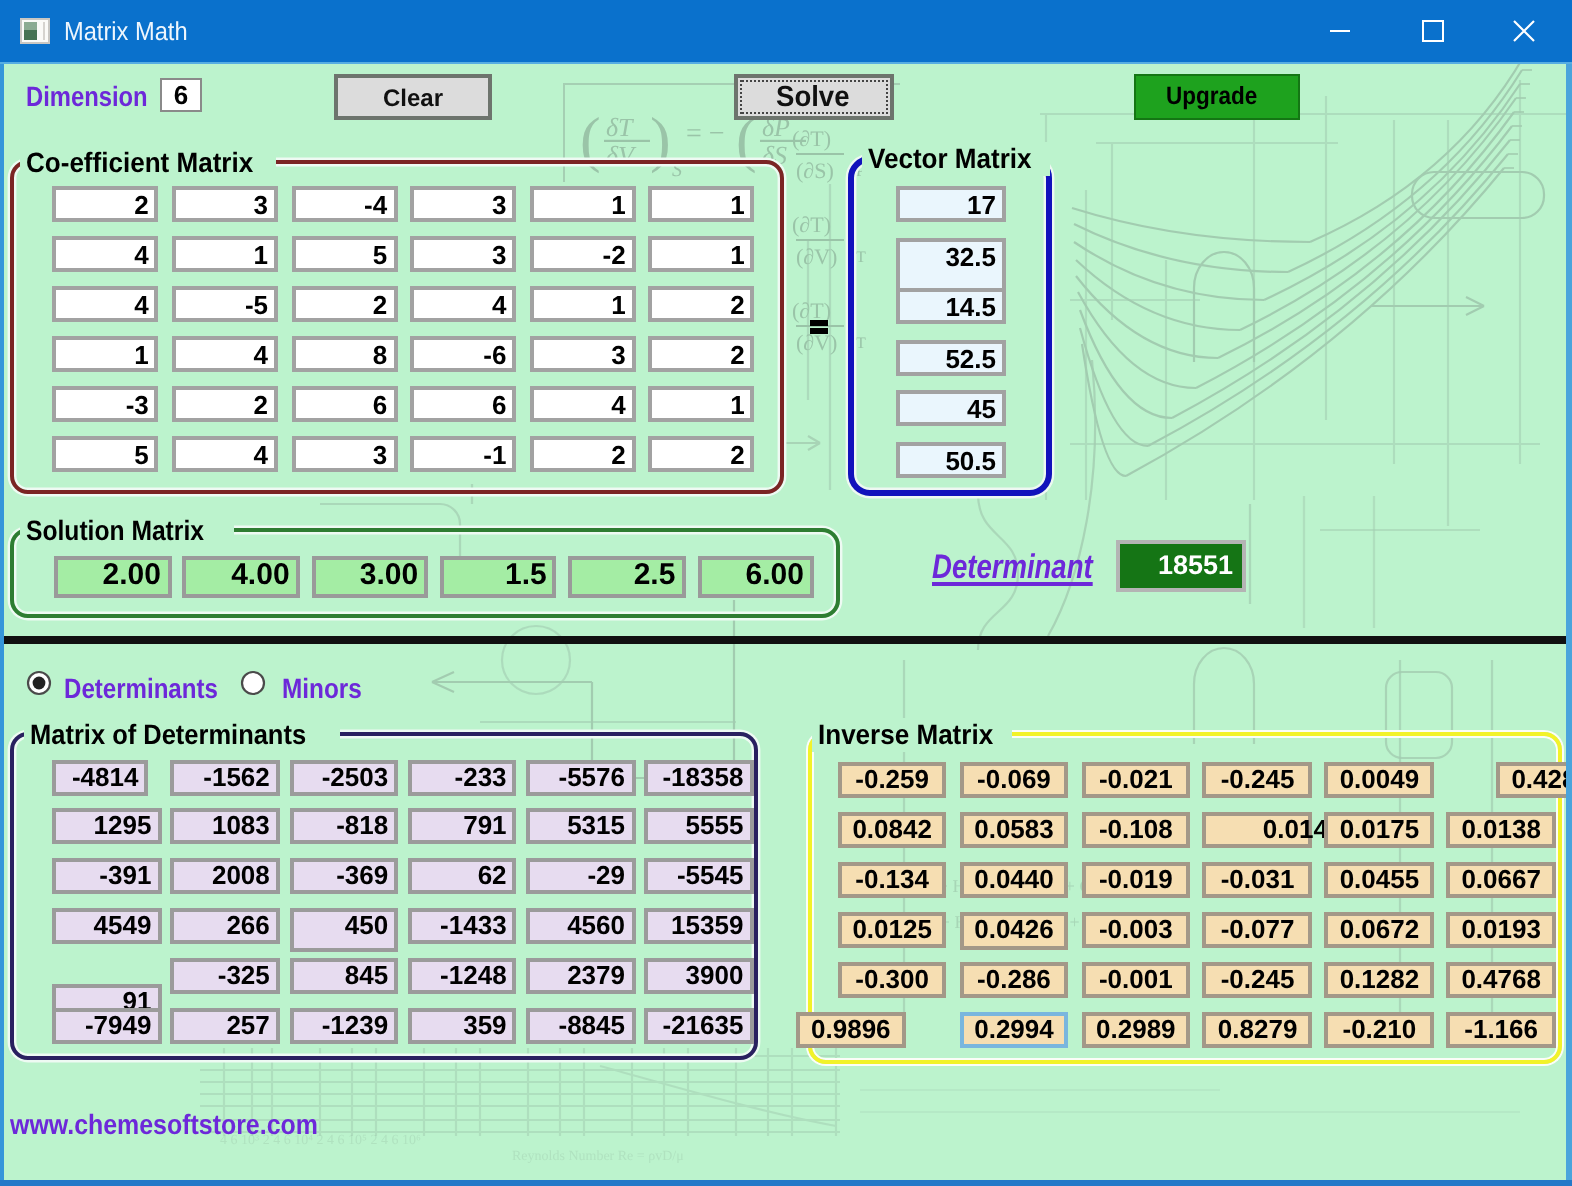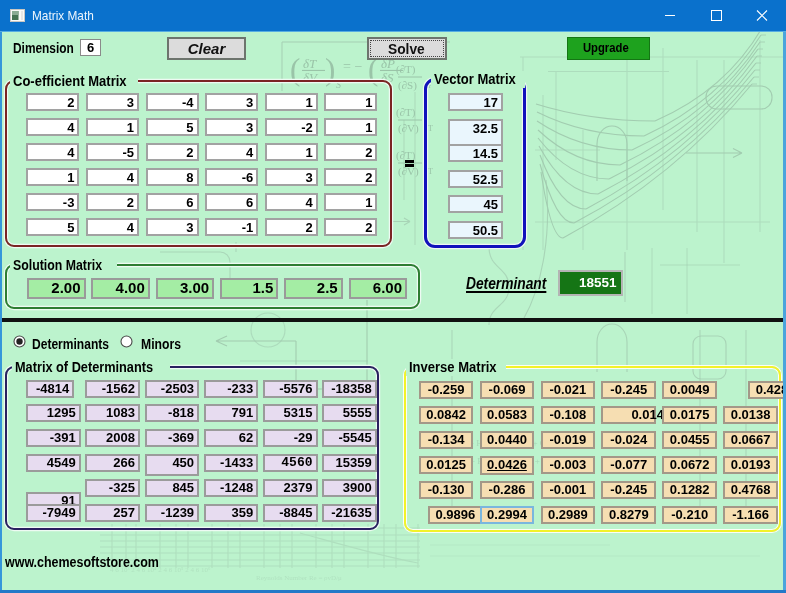--- a/index.html
+++ b/index.html
@@ -1,18 +1,18 @@
 <!DOCTYPE html>
 <html><head><meta charset="utf-8">
 <style>
 * { margin:0; padding:0; box-sizing:border-box; }
 html,body { width:786px; height:593px; }
 body { font-family:"Liberation Sans", sans-serif; position:relative; overflow:hidden; background:#bcf3cd; }
 .abs { position:absolute; }
-.b { font-weight:bold; color:#000000; }
+.b { font-weight:bold; color:#6d28d9; }
 #titlebar { position:absolute; left:0; top:0; width:786px; height:31px; background:#0a71cc; z-index:5; }
 #brL { position:absolute; left:0; top:31px; width:2px; height:562px; background:#3596da; z-index:5; }
 #brR { position:absolute; right:0; top:31px; width:3px; height:562px; background:#4aa4dc; z-index:5; }
 #brB { position:absolute; left:0; bottom:0; width:786px; height:3px; background:#2379c8; z-index:5; }
 #title { position:absolute; left:32px; top:8px; font-size:13px; color:#eef6fd; }
 .group { position:absolute; border-radius:9px; }
 .gtitle { position:absolute; top:-9px; background:#bcf3cd; padding:0 3px; font-weight:bold; font-size:14px; color:#000; white-space:nowrap; line-height:17px; }
 .cell { position:absolute; font-weight:bold; font-size:13px; color:#000; text-align:right; padding-right:3px; line-height:1.2; }
 .ccell { background:#fff; border:2.5px solid #a2a2a2; }
 .vcell { background:#eaf6fd; border:2.3px solid #a2a2a2; }
@@ -193,21 +193,21 @@
       <path d="M18 10.5 L28 20.5 M28 10.5 L18 20.5" stroke="#fff" stroke-width="1.1"></path>
     </svg>
 </div>
 <div class="abs" style="left:0;top:30.5px;width:786px;height:1px;background:#56ade2;z-index:6;"></div>
 <div id="brL"></div>
 <div id="brR"></div>
 <div id="brB"></div>
 
 <div class="abs b" style="left:13px;top:40px;font-size:14px;"><span style="display:inline-block;transform:scaleX(0.85);transform-origin:left center;white-space:nowrap;">Dimension</span></div>
 <div class="abs" style="left:80px;top:39px;width:21px;height:17px;background:#fff;border:1px solid #8a8a8a;text-align:center;font-weight:bold;font-size:13px;line-height:15px;">6</div>
-<div class="btn" style="left:167px;top:37px;width:79px;height:23px;font-size:15px;line-height:20px;font-style:italic;">Clear</div>
+<div class="btn" style="left:167px;top:37px;width:79px;height:23px;font-size:12px;line-height:20px;">Clear</div>
 <div class="btn" style="left:367px;top:37px;width:80px;height:23px;font-size:14.5px;line-height:20px;"><span style="position:absolute;left:2px;top:2px;right:2px;bottom:2px;outline:1px dotted #444;"></span><span style="display:inline-block;transform:scaleX(0.95);transform-origin:left center;white-space:nowrap;">Solve</span></div>
 <div class="btn" style="left:567px;top:37px;width:83px;height:23px;background:#1ea21e;border:1px solid #147614;font-size:12.5px;line-height:20px;color:#000;"><span style="display:inline-block;transform:scaleX(0.90);transform-origin:left center;white-space:nowrap;">Upgrade</span></div>
 
 <div class="group" style="left:5px;top:80px;width:387px;height:167px;border:2.8px solid #7b2424;box-shadow:0 0 0 1.2px #eefaf3, inset 0 0 0 1.2px #eefaf3;">
   <span class="gtitle" style="left:3px;"><span style="display:inline-block;transform:scaleX(0.93);transform-origin:left center;white-space:nowrap;">Co-efficient Matrix</span></span>
 </div>
 <div class="cell ccell" style="left:26.4px;top:92.5px;width:53.0px;height:18.0px;">2</div>
 <div class="cell ccell" style="left:86.0px;top:92.5px;width:53.0px;height:18.0px;">3</div>
 <div class="cell ccell" style="left:145.6px;top:92.5px;width:53.0px;height:18.0px;">-4</div>
 <div class="cell ccell" style="left:205.2px;top:92.5px;width:53.0px;height:18.0px;">3</div>
@@ -300,21 +300,21 @@
 <div class="cell dcell" style="left:26.2px;top:429.4px;width:54.5px;height:18.0px;">-391</div>
 <div class="cell dcell" style="left:85.4px;top:429.4px;width:54.5px;height:18.0px;">2008</div>
 <div class="cell dcell" style="left:144.6px;top:429.4px;width:54.5px;height:18.0px;">-369</div>
 <div class="cell dcell" style="left:203.8px;top:429.4px;width:54.5px;height:18.0px;">62</div>
 <div class="cell dcell" style="left:263.0px;top:429.4px;width:54.5px;height:18.0px;">-29</div>
 <div class="cell dcell" style="left:322.2px;top:429.4px;width:54.5px;height:18.0px;">-5545</div>
 <div class="cell dcell" style="left:26.2px;top:454.4px;width:54.5px;height:18.0px;">4549</div>
 <div class="cell dcell" style="left:85.4px;top:454.4px;width:54.5px;height:18.0px;">266</div>
 <div class="cell dcell" style="left:144.6px;top:454.4px;width:54.5px;height:22px;">450</div>
 <div class="cell dcell" style="left:203.8px;top:454.4px;width:54.5px;height:18.0px;">-1433</div>
-<div class="cell dcell" style="left:263.0px;top:454.4px;width:54.5px;height:18.0px;font-family:Liberation Mono, monospace;">4560</div>
+<div class="cell dcell" style="left:263.0px;top:454.4px;width:54.5px;height:18.0px;">4560</div>
 <div class="cell dcell" style="left:322.2px;top:454.4px;width:54.5px;height:18.0px;">15359</div>
 <div class="cell dcell" style="left:26.2px;top:492px;width:54.5px;height:18.0px;">91</div>
 <div class="cell dcell" style="left:85.4px;top:479.3px;width:54.5px;height:18.0px;">-325</div>
 <div class="cell dcell" style="left:144.6px;top:479.3px;width:54.5px;height:18.0px;">845</div>
 <div class="cell dcell" style="left:203.8px;top:479.3px;width:54.5px;height:18.0px;">-1248</div>
 <div class="cell dcell" style="left:263.0px;top:479.3px;width:54.5px;height:18.0px;">2379</div>
 <div class="cell dcell" style="left:322.2px;top:479.3px;width:54.5px;height:18.0px;">3900</div>
 <div class="cell dcell" style="left:26.2px;top:504.2px;width:54.5px;height:18.0px;">-7949</div>
 <div class="cell dcell" style="left:85.4px;top:504.2px;width:54.5px;height:18.0px;">257</div>
 <div class="cell dcell" style="left:144.6px;top:504.2px;width:54.5px;height:18.0px;">-1239</div>
@@ -333,34 +333,34 @@
 <div class="cell icell" style="left:723.2px;top:380.5px;width:54.8px;height:18.2px;margin-left:25px;">0.4285</div>
 <div class="cell icell" style="left:418.7px;top:405.5px;width:54.8px;height:18.2px;">0.0842</div>
 <div class="cell icell" style="left:479.6px;top:405.5px;width:54.8px;height:18.2px;">0.0583</div>
 <div class="cell icell" style="left:540.5px;top:405.5px;width:54.8px;height:18.2px;">-0.108</div>
 <div class="cell icell" style="left:601.4px;top:405.5px;width:54.8px;height:18.2px;padding-left:28px;">0.0143</div>
 <div class="cell icell" style="left:662.3px;top:405.5px;width:54.8px;height:18.2px;">0.0175</div>
 <div class="cell icell" style="left:723.2px;top:405.5px;width:54.8px;height:18.2px;">0.0138</div>
 <div class="cell icell" style="left:418.7px;top:430.5px;width:54.8px;height:18.2px;">-0.134</div>
 <div class="cell icell" style="left:479.6px;top:430.5px;width:54.8px;height:18.2px;">0.0440</div>
 <div class="cell icell" style="left:540.5px;top:430.5px;width:54.8px;height:18.2px;">-0.019</div>
-<div class="cell icell" style="left:601.4px;top:430.5px;width:54.8px;height:18.2px;">-0.024</div>
+<div class="cell icell" style="left:601.4px;top:430.5px;width:54.8px;height:18.2px;">-0.031</div>
 <div class="cell icell" style="left:662.3px;top:430.5px;width:54.8px;height:18.2px;">0.0455</div>
 <div class="cell icell" style="left:723.2px;top:430.5px;width:54.8px;height:18.2px;">0.0667</div>
 <div class="cell icell" style="left:418.7px;top:455.5px;width:54.8px;height:18.2px;">0.0125</div>
-<div class="cell icell" style="left:479.6px;top:455.5px;width:54.8px;height:19px;text-decoration:underline;">0.0426</div>
+<div class="cell icell" style="left:479.6px;top:455.5px;width:54.8px;height:19px;">0.0426</div>
 <div class="cell icell" style="left:540.5px;top:455.5px;width:54.8px;height:18.2px;">-0.003</div>
 <div class="cell icell" style="left:601.4px;top:455.5px;width:54.8px;height:18.2px;">-0.077</div>
 <div class="cell icell" style="left:662.3px;top:455.5px;width:54.8px;height:18.2px;">0.0672</div>
 <div class="cell icell" style="left:723.2px;top:455.5px;width:54.8px;height:18.2px;">0.0193</div>
-<div class="cell icell" style="left:418.7px;top:480.5px;width:54.8px;height:18.2px;">-0.130</div>
+<div class="cell icell" style="left:418.7px;top:480.5px;width:54.8px;height:18.2px;">-0.300</div>
 <div class="cell icell" style="left:479.6px;top:480.5px;width:54.8px;height:18.2px;">-0.286</div>
 <div class="cell icell" style="left:540.5px;top:480.5px;width:54.8px;height:18.2px;">-0.001</div>
 <div class="cell icell" style="left:601.4px;top:480.5px;width:54.8px;height:18.2px;">-0.245</div>
 <div class="cell icell" style="left:662.3px;top:480.5px;width:54.8px;height:18.2px;">0.1282</div>
 <div class="cell icell" style="left:723.2px;top:480.5px;width:54.8px;height:18.2px;">0.4768</div>
-<div class="cell icell" style="left:428px;top:505.5px;width:54.8px;height:18.2px;">0.9896</div>
+<div class="cell icell" style="left:398px;top:505.5px;width:54.8px;height:18.2px;">0.9896</div>
 <div class="cell icell" style="left:479.6px;top:505.5px;width:54.8px;height:18.2px;border:2px solid #7ab6de;">0.2994</div>
 <div class="cell icell" style="left:540.5px;top:505.5px;width:54.8px;height:18.2px;">0.2989</div>
 <div class="cell icell" style="left:601.4px;top:505.5px;width:54.8px;height:18.2px;">0.8279</div>
 <div class="cell icell" style="left:662.3px;top:505.5px;width:54.8px;height:18.2px;">-0.210</div>
 <div class="cell icell" style="left:723.2px;top:505.5px;width:54.8px;height:18.2px;">-1.166</div>
 
 <div class="abs b" style="left:5px;top:553.5px;font-size:14px;"><span style="display:inline-block;transform:scaleX(0.89);transform-origin:left center;white-space:nowrap;">www.chemesoftstore.com</span></div>
 </body></html>

